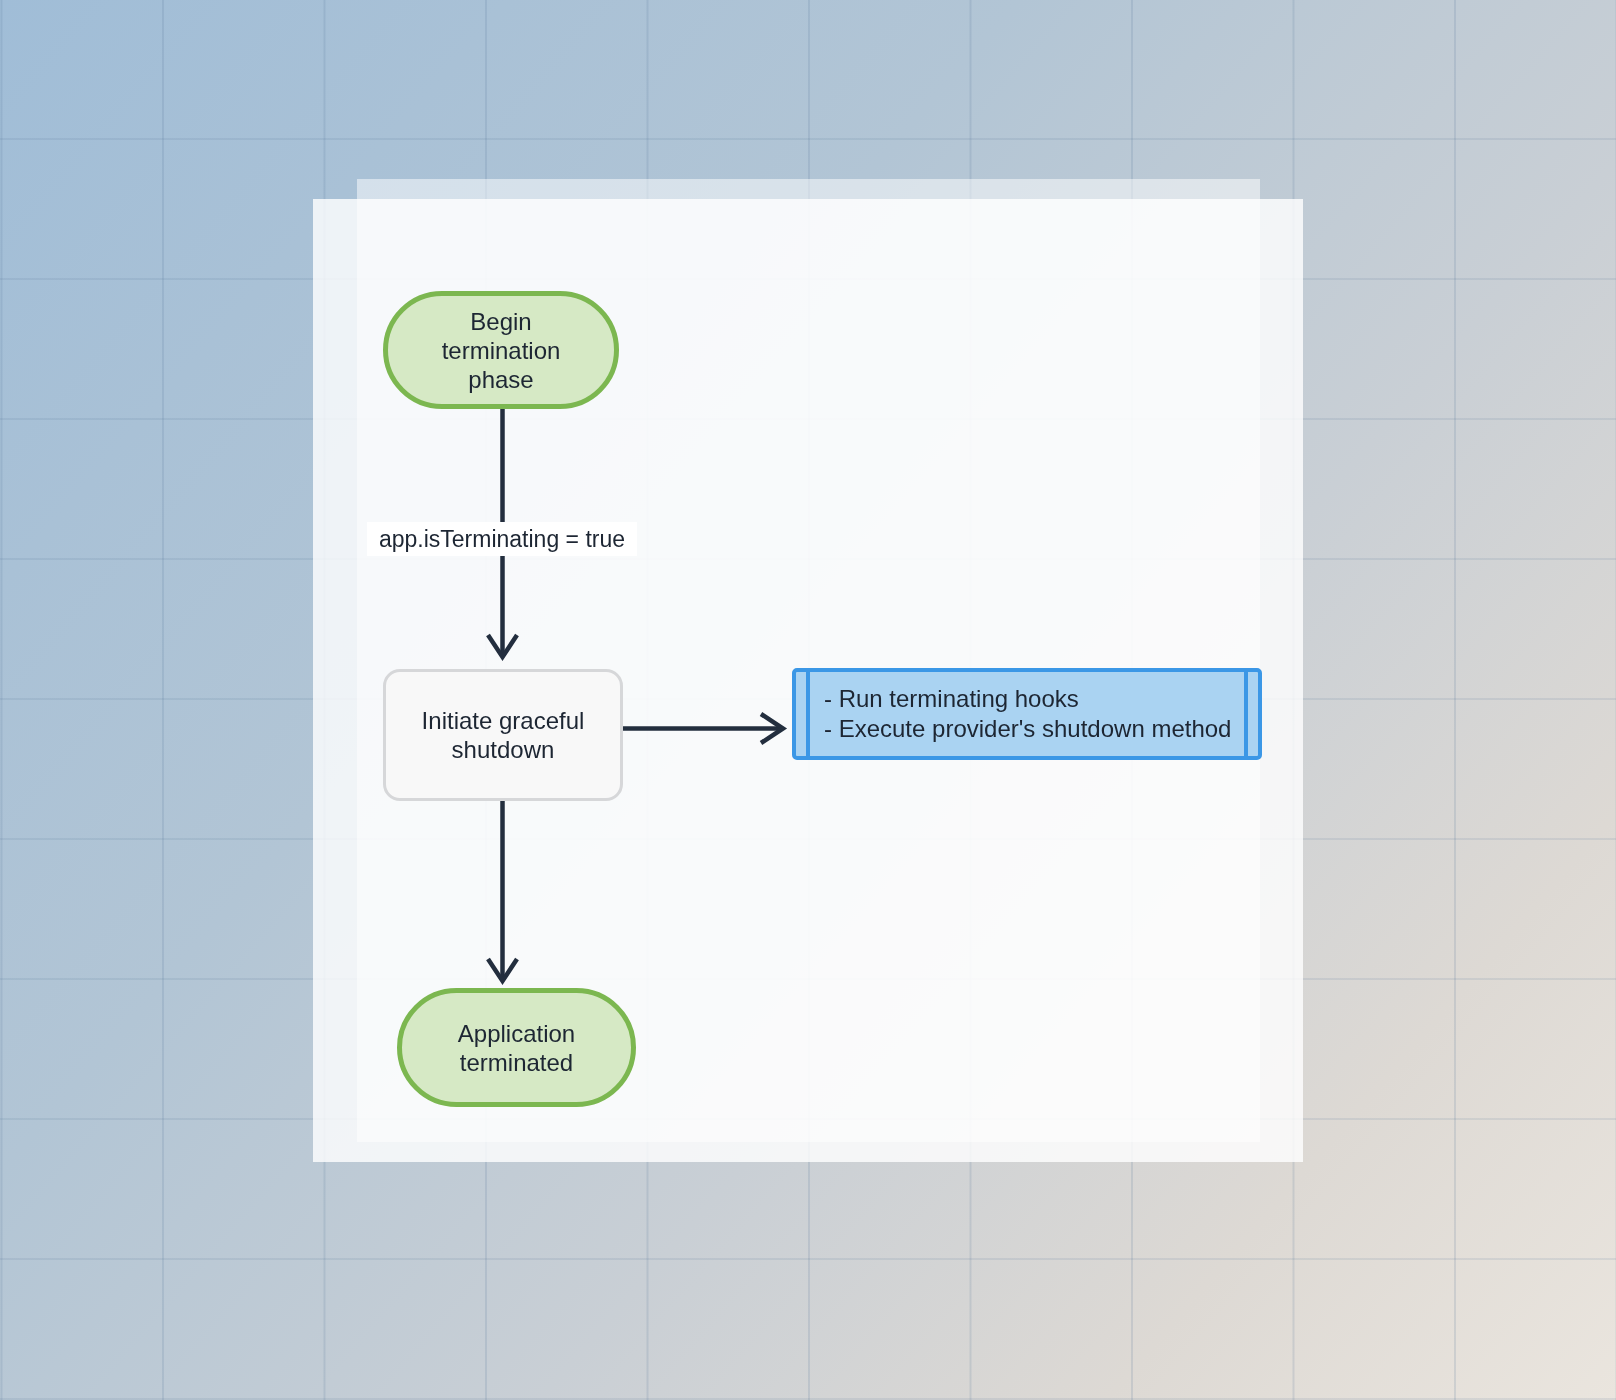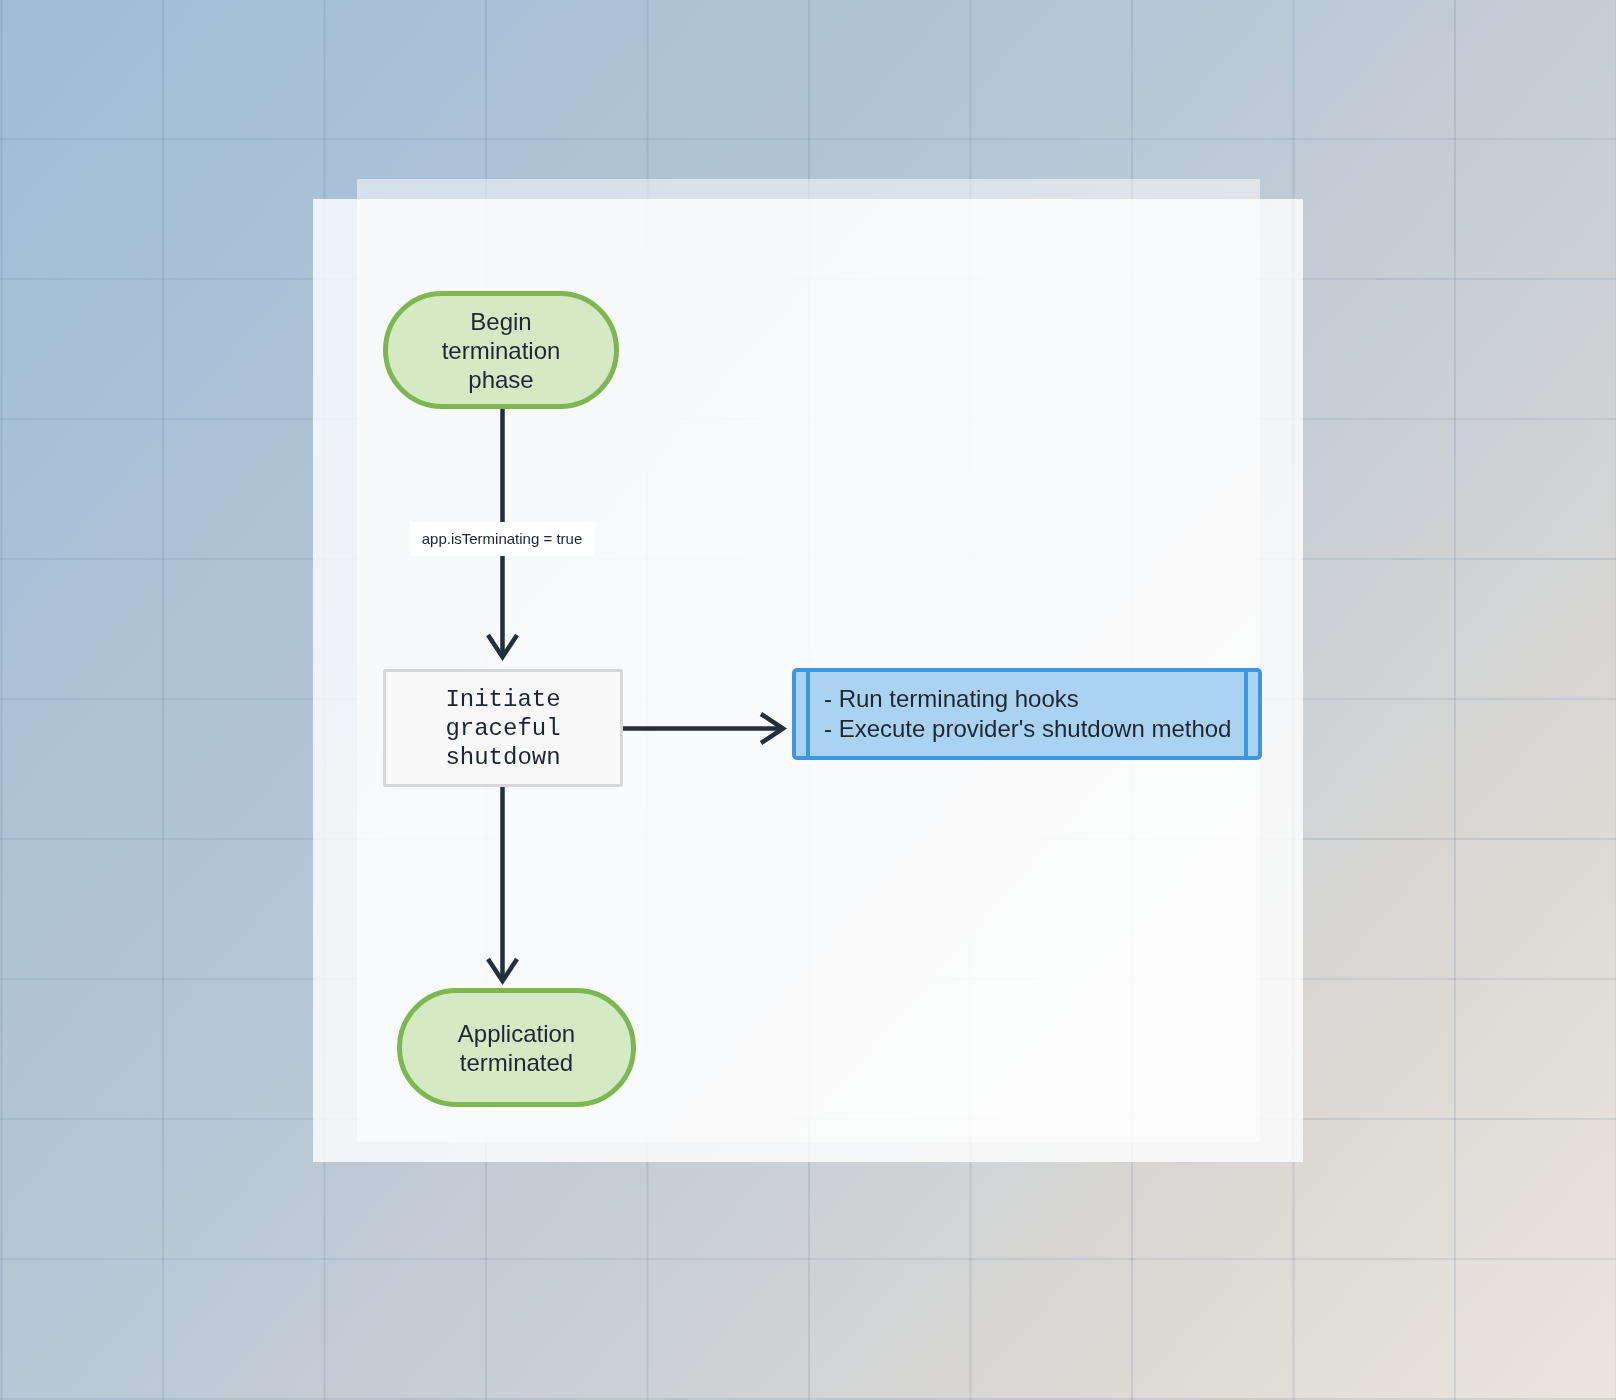--- a/index.html
+++ b/index.html
@@ -33,25 +33,24 @@
 
   .node-stadium {
     border: 5px solid var(--start-border);
     background: var(--start-fill);
     border-radius: 60px;
   }
   .node-start { left: 383px; top: 291px; width: 236px; height: 118px; }
   .node-end   { left: 397px; top: 988px; width: 239px; height: 119px; }
 
   .node-process {
-    left: 383px; top: 669px; width: 240px; height: 118px;
+    left: 383px; top: 669px; width: 240px; height: 132px;
     border: 3px solid var(--process-border);
     background: var(--process-fill);
-    border-radius: 3px;
-    font-family: Liberation Mono, monospace;
+    border-radius: 17px;
   }
 
   .node-subroutine {
     left: 792px; top: 668px; width: 470px; height: 92px;
     border: 4px solid var(--subroutine-border);
     background: var(--subroutine-fill);
     border-radius: 5px;
     justify-content: flex-start;
     text-align: left; line-height: 30px;
   }
@@ -61,21 +60,21 @@
     background: var(--subroutine-border);
   }
   .sub-line-left  { left: 10px; }
   .sub-line-right { right: 10px; }
 
   .edge-label {
     position: absolute; left: 502px; top: 522px;
     transform: translateX(-50%);
     background: var(--label-bg);
     color: var(--text-color);
-    font-size: 15px; line-height: 34px;
+    font-size: 23px; line-height: 34px;
     padding: 0 12px; white-space: nowrap;
   }
 </style>
 </head>
 <body>
 
 <div class="stage">
 
   <div class="sheet sheet-back"></div>
   <div class="sheet sheet-front"></div>

